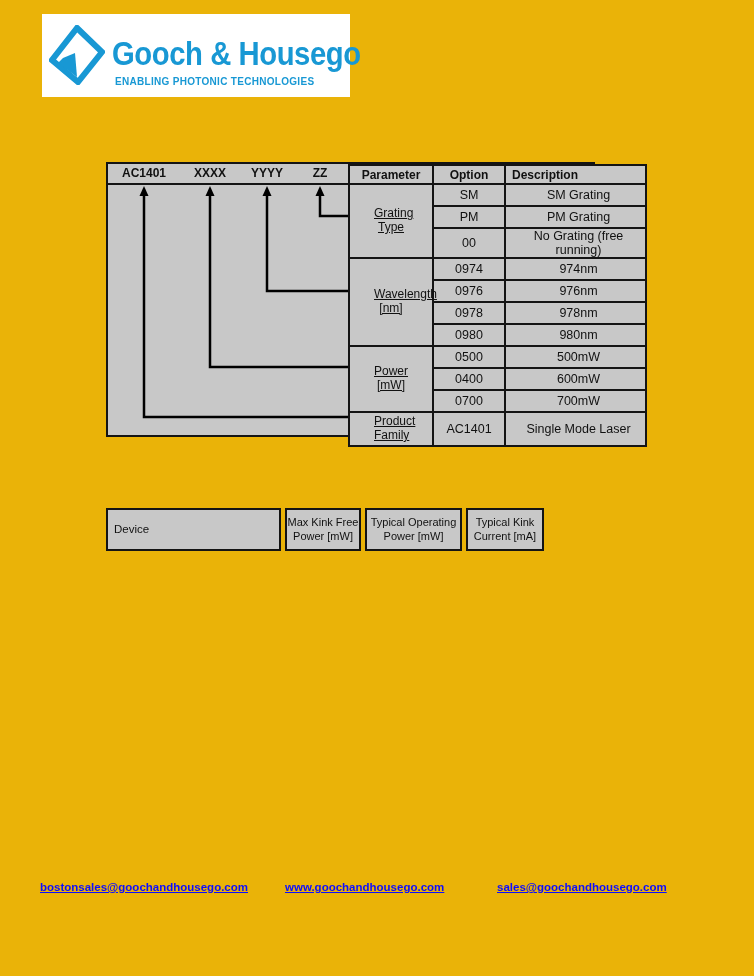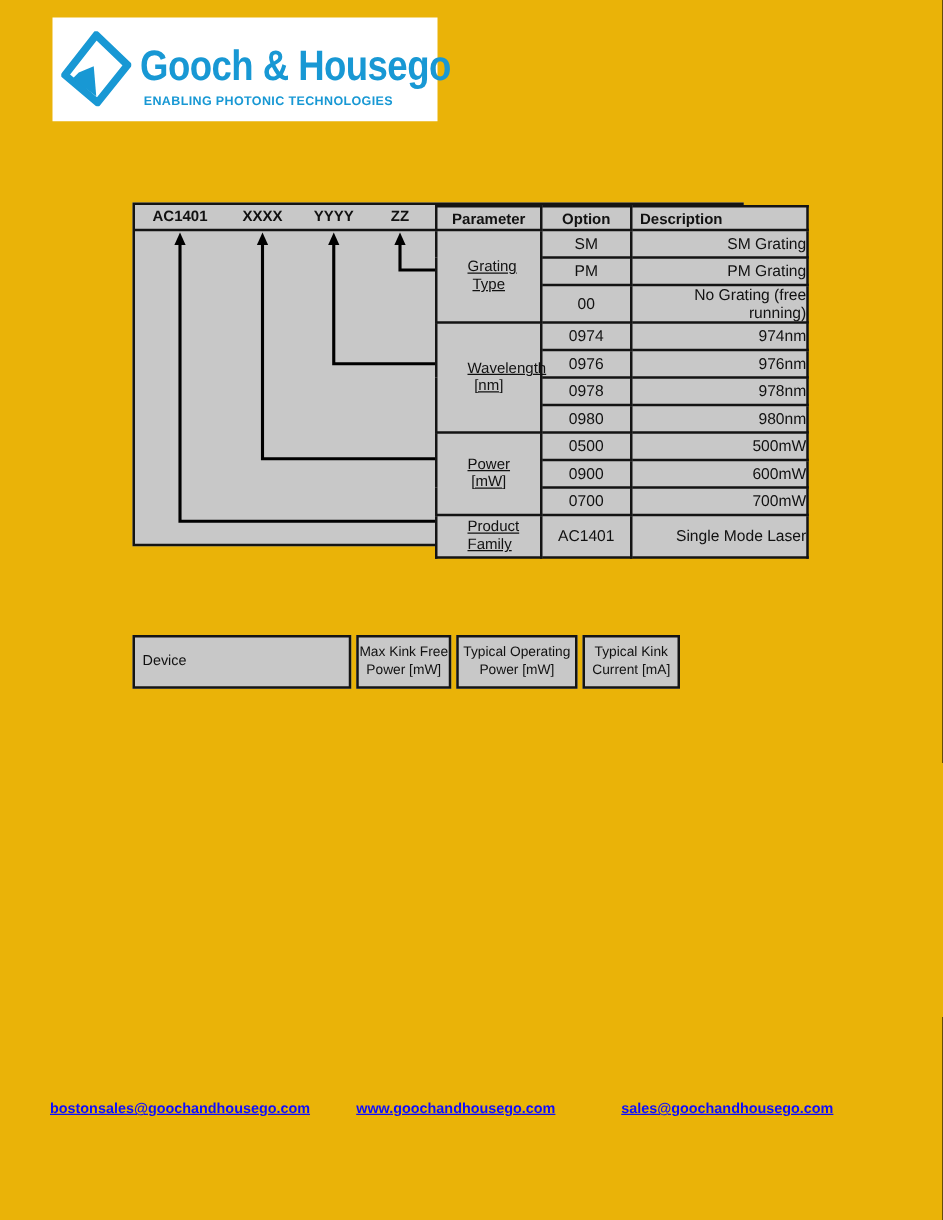--- a/index.html
+++ b/index.html
@@ -38,21 +38,21 @@
     position:absolute;left:240px;top:0;width:299px;height:100%;
     border-collapse:collapse;table-layout:fixed;
   }
   .pn-grid th,.pn-grid td{border:2px solid #141414;padding:0;background:#c8c8c8;}
   .pn-grid th{font-size:12px;font-weight:bold;height:17px;text-align:center;}
   .pn-grid th.h-desc{text-align:left;padding-left:6px;}
   .pn-grid tr.r{height:22px;}
   .pn-grid tr.rp{height:34px;}
   .pn-grid td.param{text-align:center;font-size:12px;line-height:1.15;padding:0 24px;text-decoration:underline;}
   .pn-grid td.opt{text-align:center;font-size:12.5px;}
-  .pn-grid td.desc{text-align:right;padding-left:6px;font-size:12.5px;}
+  .pn-grid td.desc{text-align:center;padding-left:6px;font-size:12.5px;}
 
   
   .dev-table{position:absolute;left:106px;top:508px;width:543px;height:43px;display:flex;gap:4px;}
   .dev-cell{
     background:#c8c8c8;border:2px solid #141414;box-sizing:border-box;height:100%;
     display:flex;align-items:center;justify-content:center;text-align:center;
     font-size:11px;line-height:1.25;
   }
   .dev-cell.c0{width:175px;justify-content:flex-start;text-align:left;padding-left:6px;font-size:11.5px;}
   .dev-cell.c1{width:76px;} .dev-cell.c2{width:78px;} .dev-cell.c3{width:97px;} .dev-cell.c4{width:101px;}
@@ -153,21 +153,21 @@
       <tr class="r">
         <td class="opt">0980</td>
         <td class="desc">980nm</td>
       </tr>
       <tr class="r">
         <td class="param" rowspan="3">Power [mW]</td>
         <td class="opt">0500</td>
         <td class="desc">500mW</td>
       </tr>
       <tr class="r">
-        <td class="opt">0900</td>
+        <td class="opt">0400</td>
         <td class="desc">600mW</td>
       </tr>
       <tr class="r">
         <td class="opt">0700</td>
         <td class="desc">700mW</td>
       </tr>
       <tr class="rp">
         <td class="param">Product Family</td>
         <td class="opt">AC1401</td>
         <td class="desc">Single Mode Laser</td>

